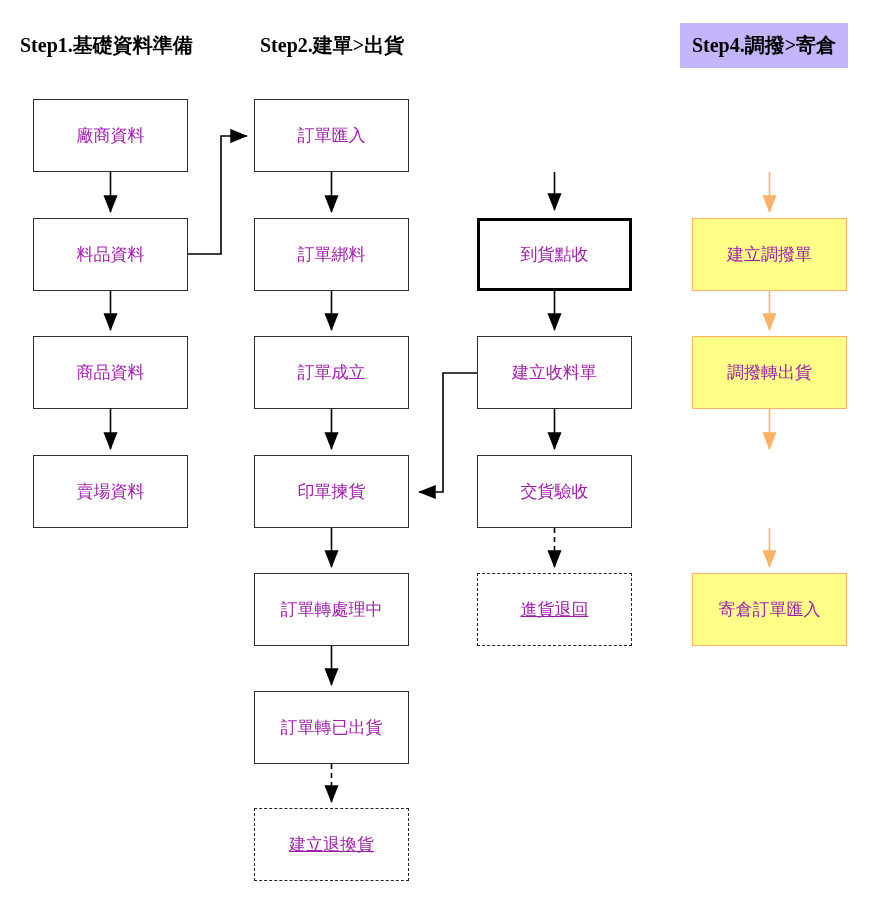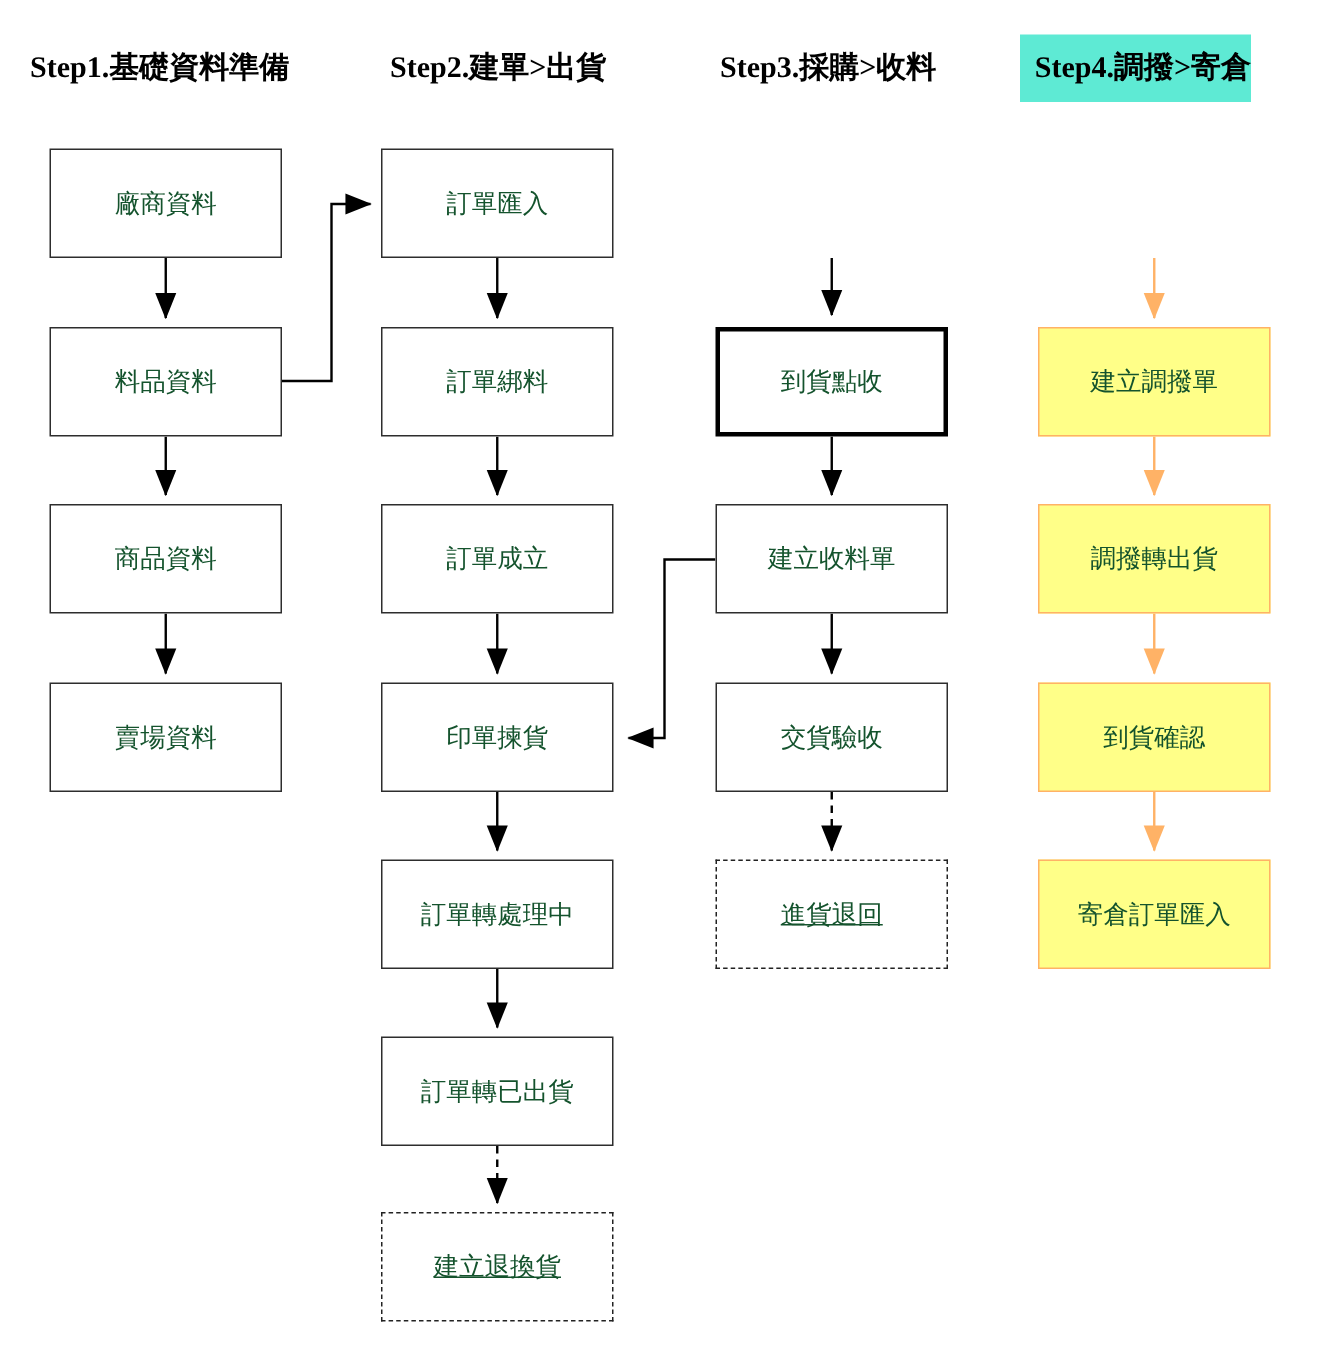--- a/index.html
+++ b/index.html
@@ -6,28 +6,28 @@
   .canvas{
     position:relative;width:895px;height:913px;background:#ffffff;
     font-family:"Liberation Sans",sans-serif;overflow:hidden;
   }
   .col-header{
     position:absolute;top:30px;height:30px;line-height:30px;
     font-family:"Liberation Serif",serif;font-weight:bold;font-size:20px;
     color:#000;white-space:nowrap;
   }
   .col-header.hl{
-    top:23px;height:45px;line-height:45px;width:154px;text-align:right;
-    background:#5eead4;
+    top:23px;height:45px;line-height:45px;width:168px;text-align:center;
+    background:#c4b5fd;
   }
   .node{
     position:absolute;width:155px;height:73px;box-sizing:border-box;
     border:1.6px solid #2d2d2d;background:#ffffff;
     display:flex;align-items:center;justify-content:center;
-    font-size:17px;color:#14532d;white-space:nowrap;
+    font-size:17px;color:#a21caf;white-space:nowrap;
   }
   .node.thick{border:3.2px solid #000;}
   .node.dashed{border:1.6px dashed #222;text-decoration:underline;}
   .node.yellow{background:#ffff88;border:1.8px solid #ffb266;}
   .connector-layer{position:absolute;left:0;top:0;pointer-events:none;}
 </style>
 </head>
 <body>
 
 <div class="canvas">
@@ -66,21 +66,20 @@
 
       <path d="M769.5 172 V212" marker-end="url(#mo)"></path>
       <path d="M769.5 291 V330" marker-end="url(#mo)"></path>
       <path d="M769.5 409 V449" marker-end="url(#mo)"></path>
       <path d="M769.5 528 V567" marker-end="url(#mo)"></path>
     </g>
   </svg>
 
   <div class="col-header" style="left:20px">Step1.基礎資料準備</div>
   <div class="col-header" style="left:260px">Step2.建單&gt;出貨</div>
-  <div class="col-header" style="left:480px">Step3.採購&gt;收料</div>
   <div class="col-header hl" style="left:680px">Step4.調撥&gt;寄倉</div>
 
   <div class="node" style="left:33px;top:99px">廠商資料</div>
   <div class="node" style="left:33px;top:218px">料品資料</div>
   <div class="node" style="left:33px;top:336px">商品資料</div>
   <div class="node" style="left:33px;top:455px">賣場資料</div>
 
   <div class="node" style="left:254px;top:99px">訂單匯入</div>
   <div class="node" style="left:254px;top:336px">訂單成立</div>
   <div class="node" style="left:254px;top:218px">訂單綁料</div>
@@ -89,16 +88,15 @@
   <div class="node" style="left:254px;top:691px">訂單轉已出貨</div>
   <div class="node dashed" style="left:254px;top:808px">建立退換貨</div>
 
   <div class="node thick" style="left:477px;top:218px">到貨點收</div>
   <div class="node" style="left:477px;top:336px">建立收料單</div>
   <div class="node" style="left:477px;top:455px">交貨驗收</div>
   <div class="node dashed" style="left:477px;top:573px">進貨退回</div>
 
   <div class="node yellow" style="left:692px;top:336px">調撥轉出貨</div>
   <div class="node yellow" style="left:692px;top:218px">建立調撥單</div>
-  <div class="node yellow" style="left:692px;top:455px">到貨確認</div>
   <div class="node yellow" style="left:692px;top:573px">寄倉訂單匯入</div>
 
 </div>
 
 </body></html>

